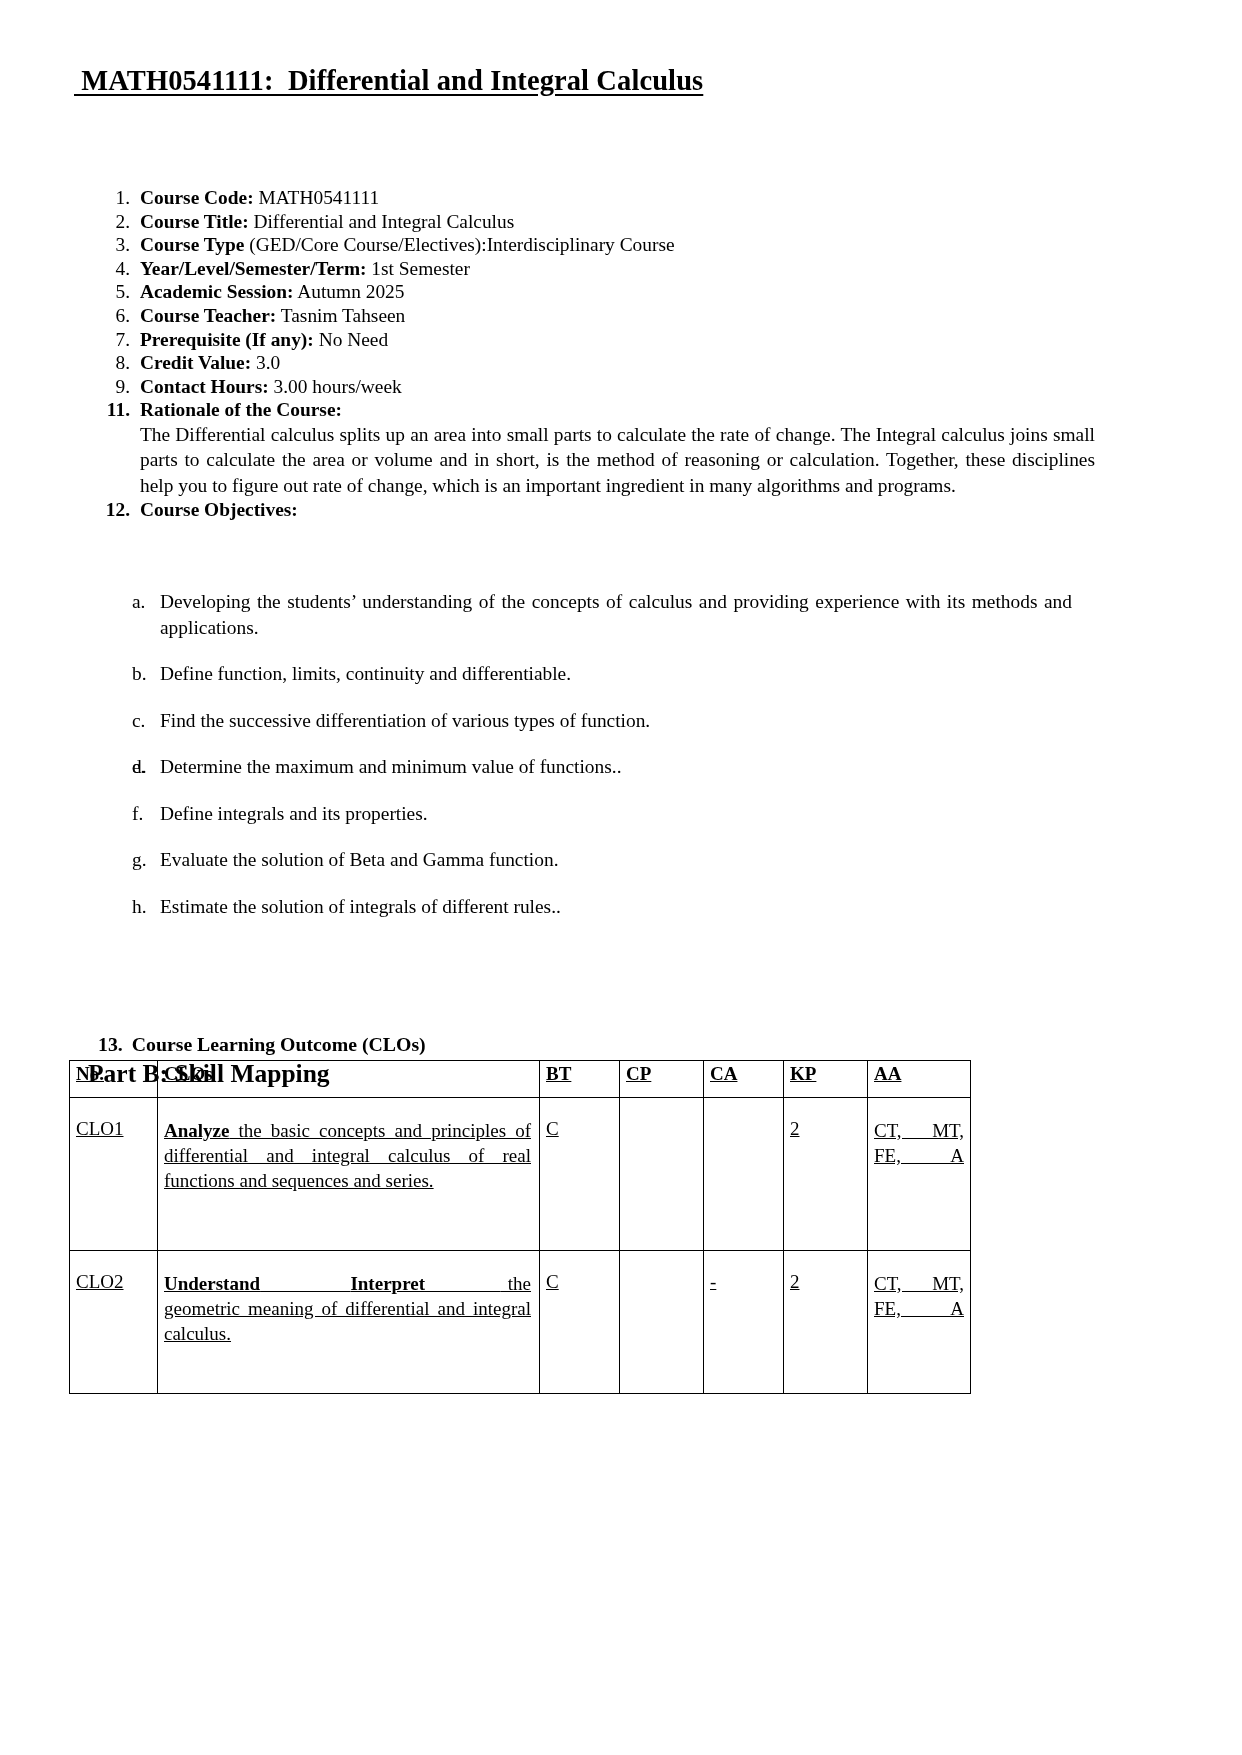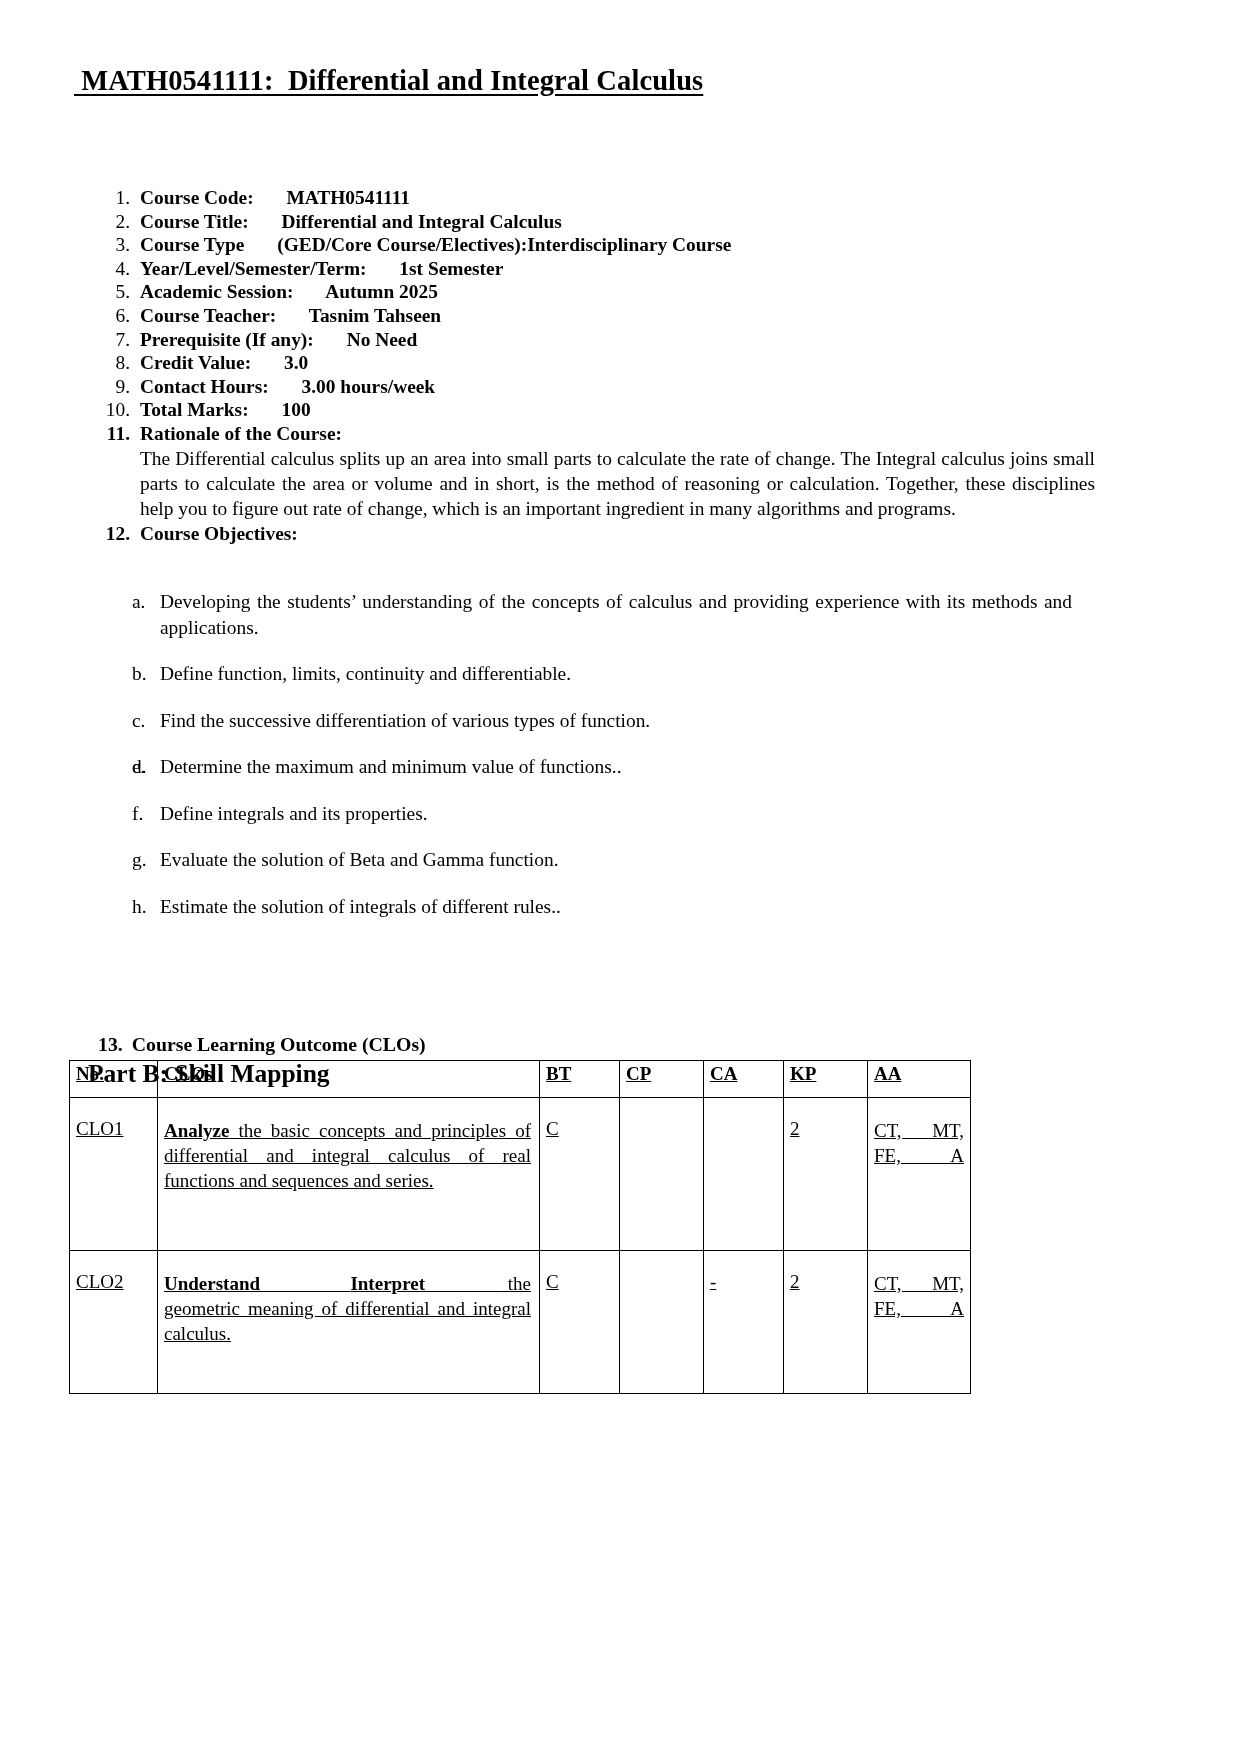--- a/index.html
+++ b/index.html
@@ -74,21 +74,21 @@
   .info-list > li > .num {
     position: absolute;
     left: 0;
     top: 0;
     width: 34px;
     text-align: right;
     font-weight: normal;
   }
   .info-list > li.bold-num > .num { font-weight: bold; }
   .lbl { font-weight: bold; }
-  .val { font-weight: bold; margin-left: 28px; }
+  .val { font-weight: normal; }
 
   .rationale {
     text-align: justify;
     font-size: 19.4px;
     line-height: 25.4px;
     margin: 0;
     padding-right: 40px;
     width: 955px;
   }
 
@@ -210,23 +210,20 @@
       <span class="num">6.</span><span class="lbl">Course Teacher:</span><span class="val"> Tasnim Tahseen</span>
     </li>
     <li>
       <span class="num">7.</span><span class="lbl">Prerequisite (If any):</span><span class="val"> No Need</span>
     </li>
     <li>
       <span class="num">8.</span><span class="lbl">Credit Value:</span><span class="val"> 3.0</span>
     </li>
     <li>
       <span class="num">9.</span><span class="lbl">Contact Hours:</span><span class="val"> 3.00 hours/week</span>
-    </li>
-    <li>
-      <span class="num">10.</span><span class="lbl">Total Marks:</span><span class="val"> 100</span>
     </li>
     <li class="bold-num">
       <span class="num">11.</span><span class="lbl">Rationale of the Course:</span>
       <p class="rationale">The Differential calculus splits up an area into small parts to calculate the rate of change. The Integral calculus joins small parts to calculate the area or volume and in short, is the method of reasoning or calculation. Together, these disciplines help you to figure out rate of change, which is an important ingredient in many algorithms and programs.</p>
     </li>
     <li class="bold-num">
       <span class="num">12.</span><span class="lbl">Course Objectives:</span>
     </li>
   </ol>
 

